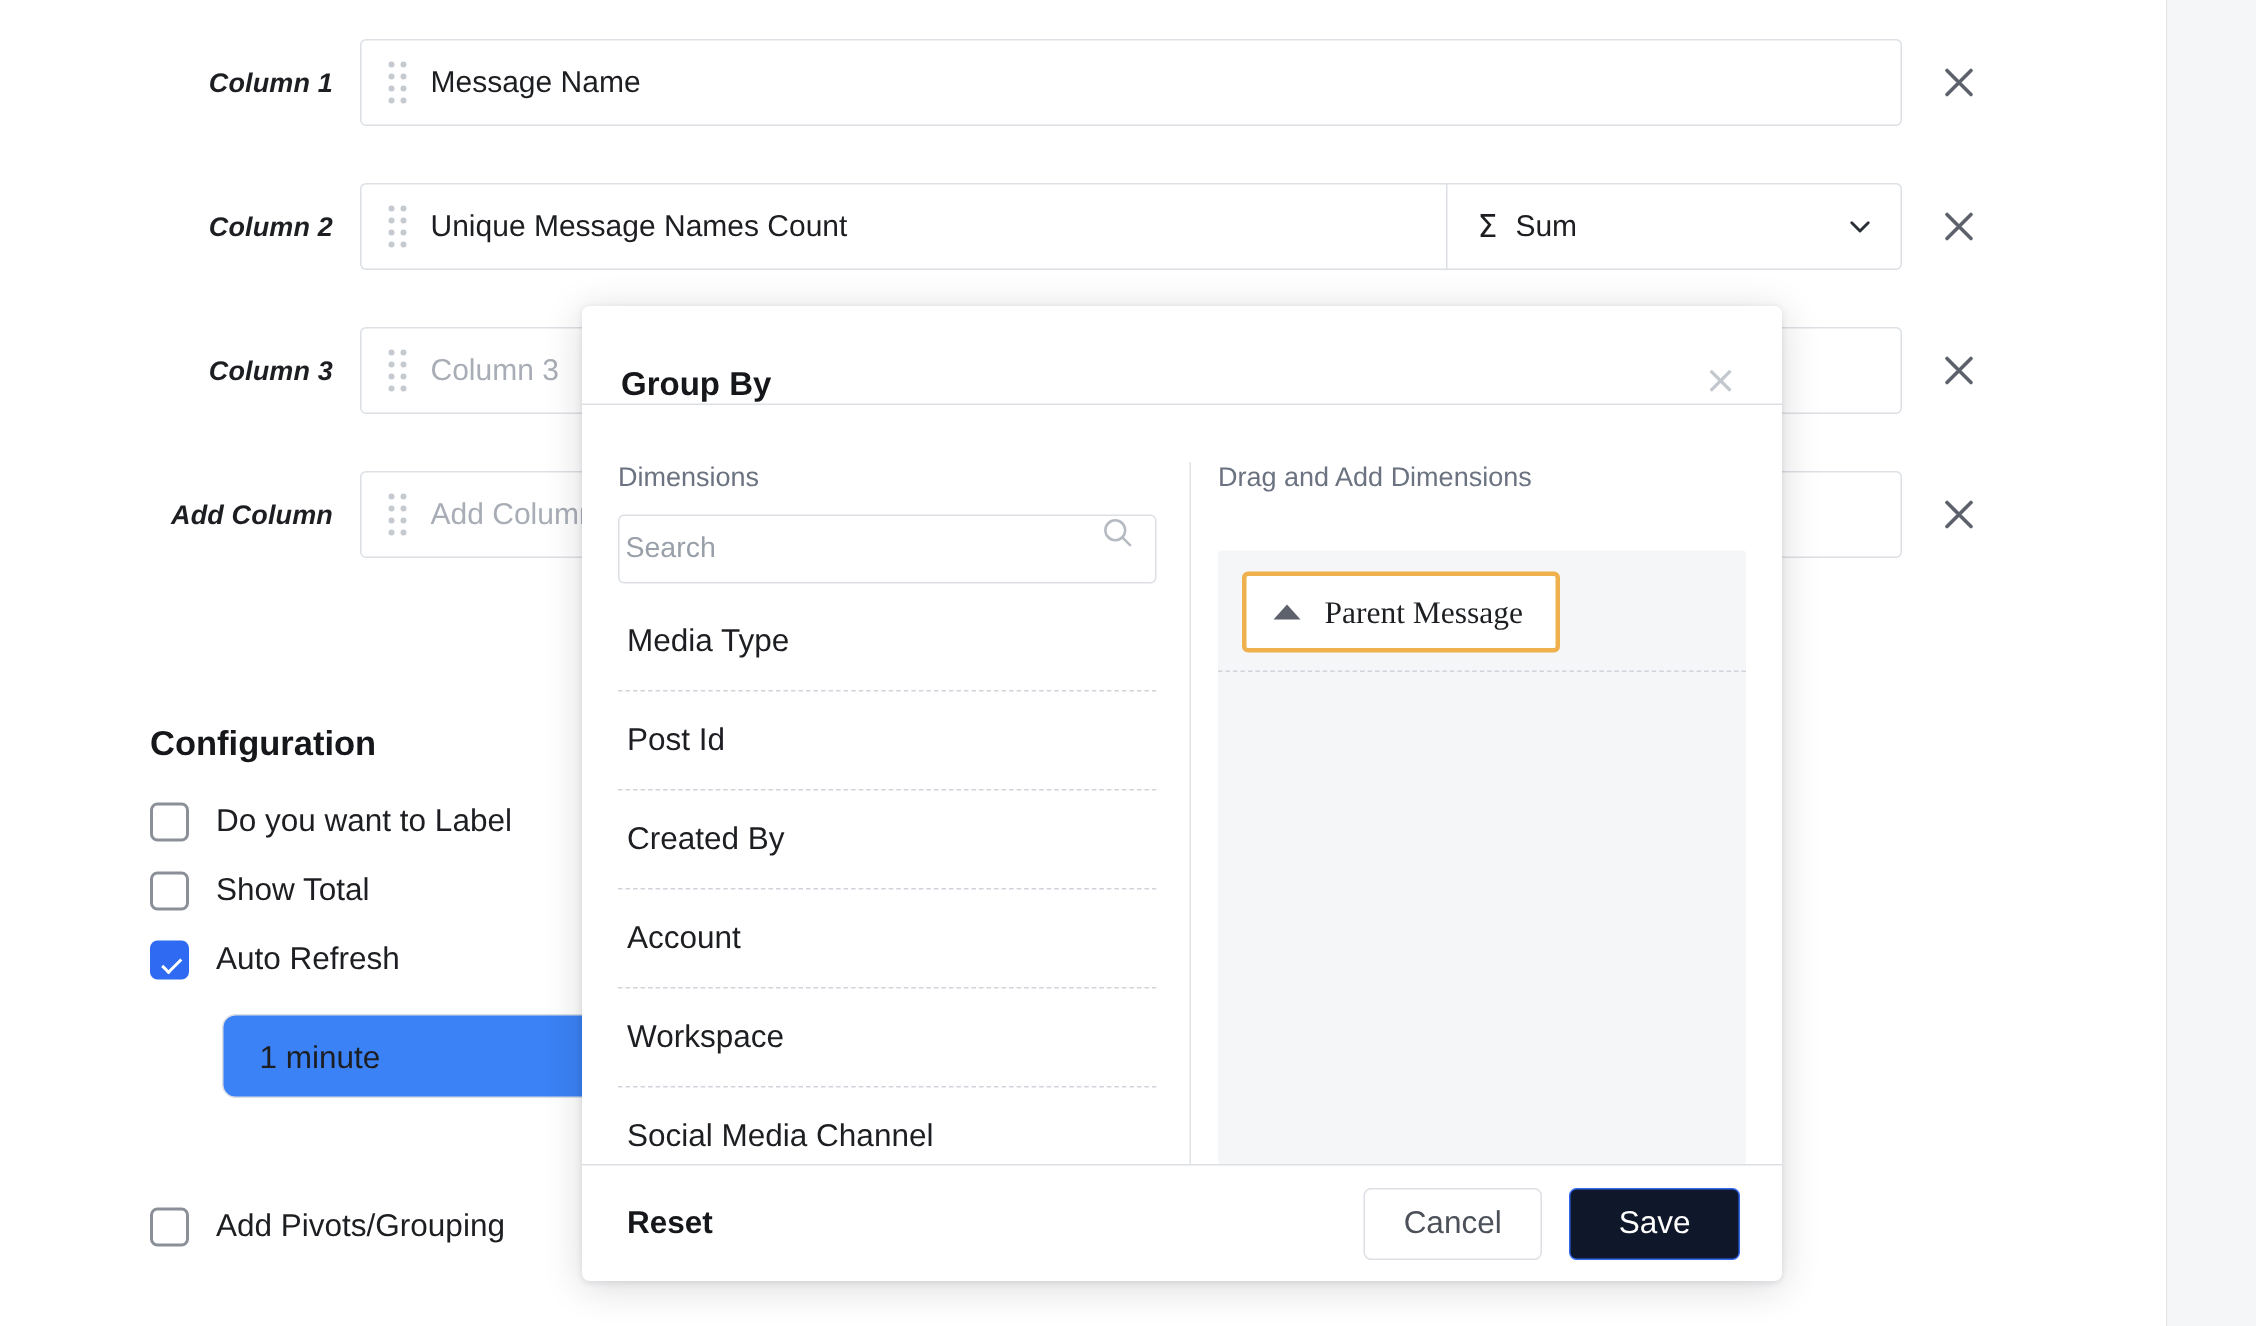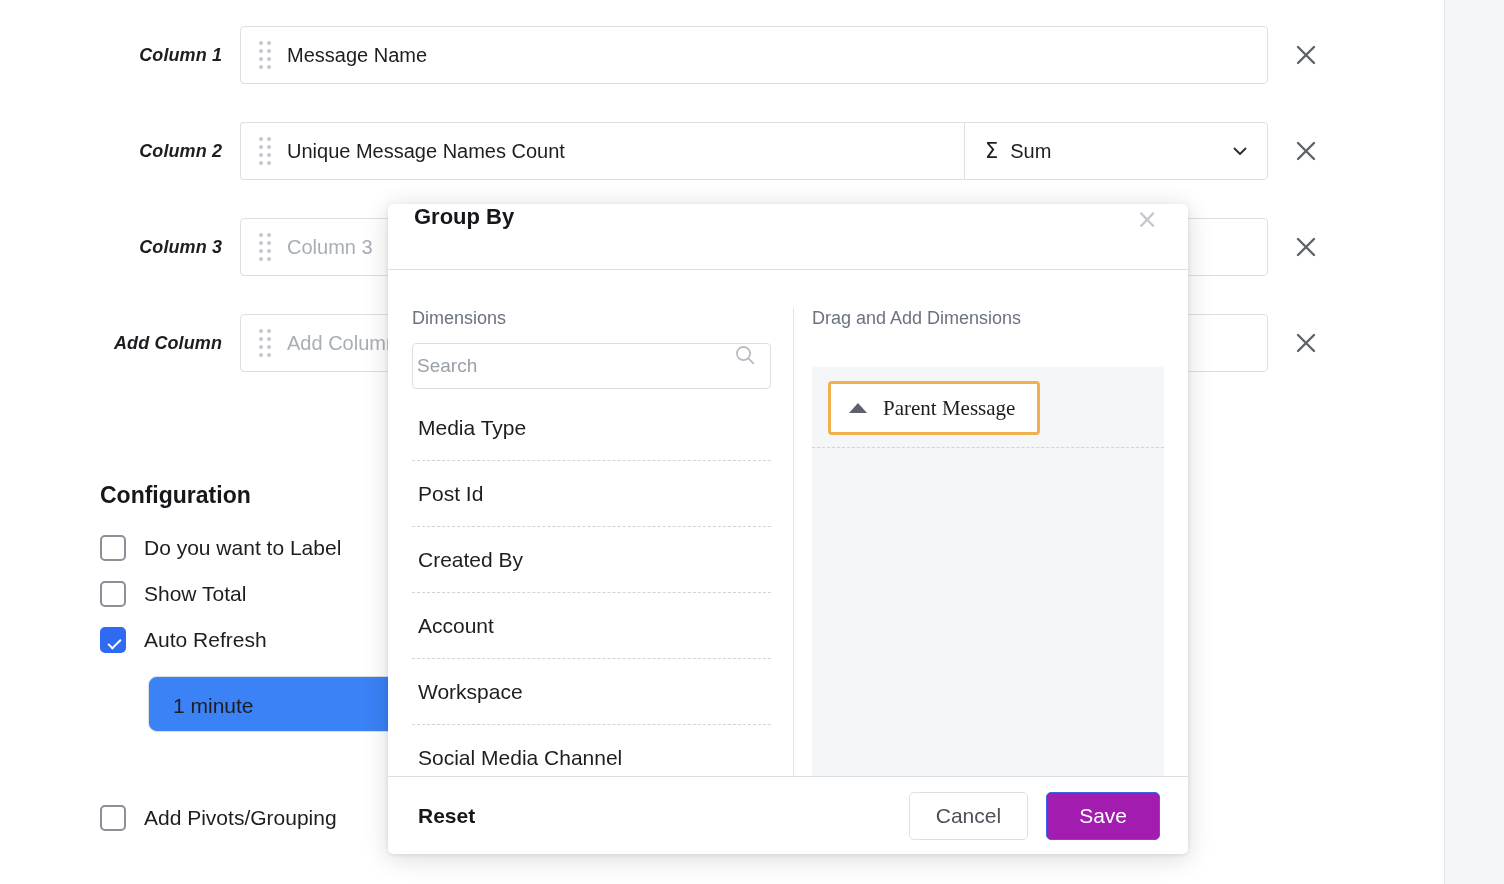--- a/index.html
+++ b/index.html
@@ -207,21 +207,21 @@
     box-shadow: 0 4px 26px rgba(22,26,38,.16), 0 1px 4px rgba(22,26,38,.10);
     display: flex;
     flex-direction: column;
     overflow: hidden;
   }
   .modal-header {
     height: 66px;
     flex: none;
     border-bottom: 1px solid #dcdfe4;
     display: flex;
-    align-items: flex-start;
+    align-items: flex-end;
     padding: 0 26px 0 26px;
   }
   .modal-title {
     flex: 1;
     font-size: 22px;
     font-weight: bold;
     color: #15171a;
   }
   .modal-close {
     font-size: 26px;
@@ -359,21 +359,21 @@
     font-family: "Liberation Sans", sans-serif;
     padding: 0 26px;
   }
   .btn-cancel {
     background: #fff;
     border: 1px solid #dcdfe4;
     color: #4b5059;
     margin-right: 18px;
   }
   .btn-save {
-    background: #a21caf;
+    background: #0f172a;
     border: 1px solid #3268f0;
     color: #ffffff;
     padding: 0 32px;
   }
 </style>
 </head>
 <body>
 
 <div id="root">
 

